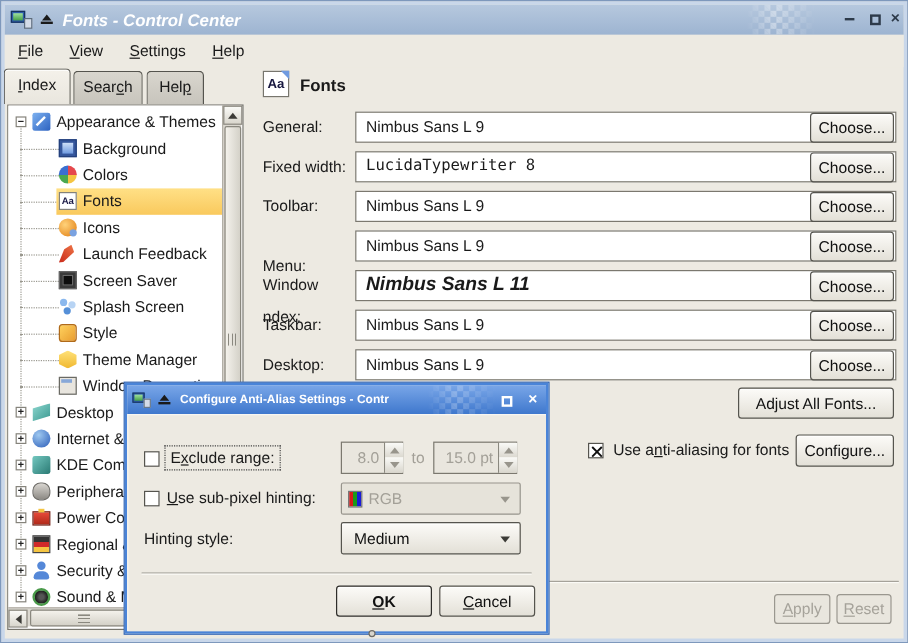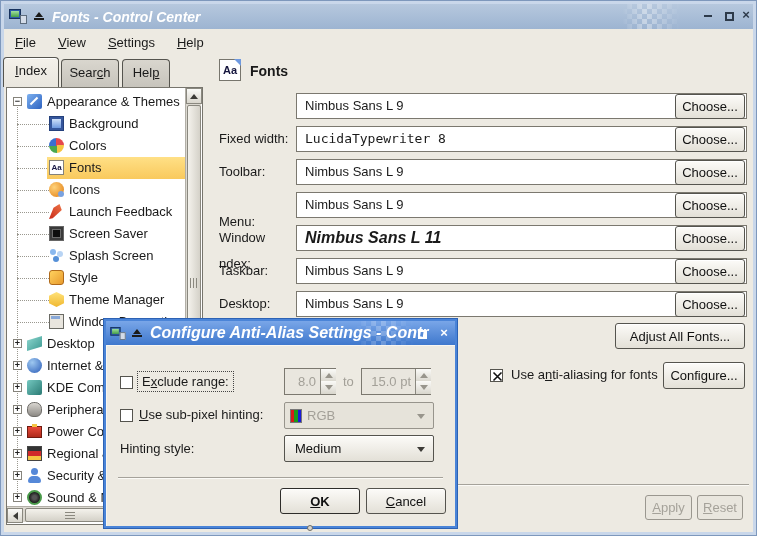--- a/index.html
+++ b/index.html
@@ -103,21 +103,21 @@
     box-shadow:inset 0 1px 0 #fff;text-align:center;font-size:13px;color:#111;display:flex;align-items:center;justify-content:center;}
   .btn.disabled{color:#a5a29a;background:#e9e6de;border-color:#9a978f;box-shadow:none;}
   .cb{position:absolute;width:13px;height:13px;background:#fff;border:1px solid #55544e;}
   .cb svg{position:absolute;left:0;top:0;}
   .sep{position:absolute;height:2px;border-top:1px solid #a5a29a;border-bottom:1px solid #fbfaf6;}
   
   .dialog{position:absolute;left:103px;top:318px;width:353px;height:209px;background:#edeae2;
     border:2px solid #4a84d8;box-shadow:0 0 0 1px #2d62b4;z-index:10;}
   .dlg-title{position:absolute;left:0;top:0;right:0;height:24px;background:linear-gradient(#79a6e8,#3f78cd);
     display:flex;align-items:center;overflow:hidden;}
-  .dlg-title .txt{color:#fff;font-weight:bold;font-style:italic;font-size:16px;margin-left:8px;white-space:nowrap;}
+  .dlg-title .txt{color:#fff;font-weight:bold;font-size:10px;margin-left:8px;white-space:nowrap;}
   .dlg-body{position:absolute;left:0;top:24px;right:0;bottom:0;background:#edeae2;box-shadow:inset 1px 1px 0 #f8f6f1;}
   .focus-dotted{position:absolute;border:1px dotted #444;padding:2px 4px;white-space:nowrap;}
   .spin{position:absolute;width:52px;height:27px;border:1px solid #7b786f;background:#e9e6de;color:#a3a098;}
   .spin .val{position:absolute;left:0;top:0;right:16px;bottom:0;line-height:25px;text-align:right;padding-right:3px;}
   .spin .arrows{position:absolute;right:0;top:0;width:15px;height:100%;border-left:1px solid #8a887f;}
   .spin .sa{position:absolute;left:0;width:15px;height:13px;background:linear-gradient(#fafaf7,#d9d6cd);display:flex;align-items:center;justify-content:center;}
   .combo{position:absolute;height:27px;border-radius:2px;display:flex;align-items:center;}
   .combo .arr{position:absolute;right:8px;top:11px;}
   .combo.disabled{background:#e6e3da;border:1px solid #97948c;color:#a3a098;}
   .combo.enabled{background:linear-gradient(#fcfbf8,#e3e0d7);border:1px solid #55544e;box-shadow:inset 0 1px 0 #fff;color:#111;}
@@ -276,20 +276,21 @@
         <span class="tri left"></span>
       </div>
     <div class="thumb"></div>
     <div class="grip-h" style="left:58px;top:5px;"></div>
   </div>
 
   <div class="main">
     <div class="hdr-icon">Aa</div>
     <div class="hdr-title">Fonts</div>
 
+    <div class="frow-label" style="top:37px;">General:</div>
     <div class="frow-field" style="top:37px;">Nimbus Sans L 9</div>
     <button class="btn" style="left:469px;top:38px;width:70px;height:25px;">Choose...</button>
 
     <div class="frow-label" style="top:70px;">Fixed width:</div>
     <div class="frow-field mono" style="top:70px;">LucidaTypewriter 8</div>
     <button class="btn" style="left:469px;top:71px;width:70px;height:25px;">Choose...</button>
 
     <div class="frow-label" style="top:103px;">Toolbar:</div>
     <div class="frow-field" style="top:103px;">Nimbus Sans L 9</div>
     <button class="btn" style="left:469px;top:104px;width:70px;height:25px;">Choose...</button>

